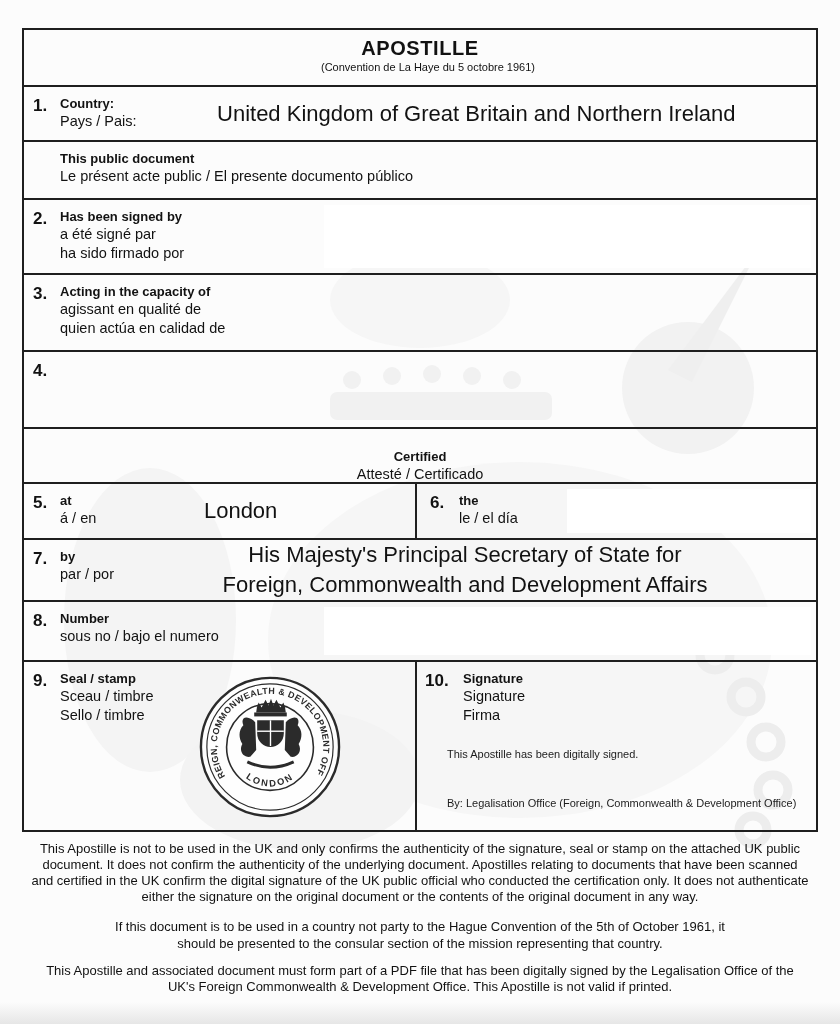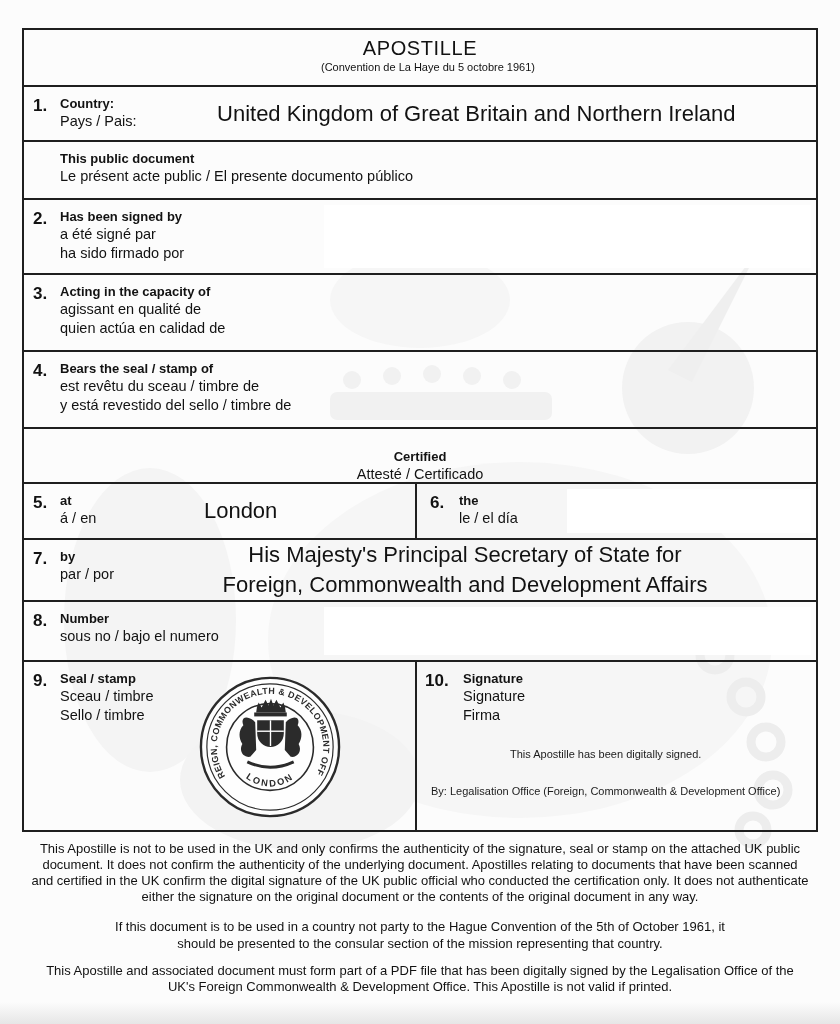--- a/index.html
+++ b/index.html
@@ -21,28 +21,28 @@
     border:2px solid #1f1f1f;
   }
   .row { display:flex; position:relative; border-top:2px solid #1f1f1f; }
   .row.first { border-top:none; }
   .num { width:36px; padding-left:9px; padding-top:9px; font-weight:700; font-size:17px; flex:none; }
   .labels { padding-top:9px; flex:none; }
   .label { font-weight:700; font-size:13px; line-height:1.25; }
   .sub { font-size:14.5px; line-height:1.32; }
   .value-center { flex:1; display:flex; align-items:center; justify-content:center; font-size:22px; text-align:center; line-height:1.35; }
   .head-cell { flex:1; text-align:center; padding-top:7px; }
-  .doc-title { font-weight:400; font-size:20px; letter-spacing:0.6px; }
+  .doc-title { font-weight:700; font-size:20px; letter-spacing:0.6px; }
   .doc-subtitle { font-size:11px; margin-top:1px;margin-left:16px; }
   .cert-cell { flex:1; text-align:center; padding-top:20px; }
   .split-left { width:393px; border-right:2px solid #1f1f1f; display:flex; position:relative; flex:none; }
   .split-right { flex:1; display:flex; position:relative; }
   .blank { position:absolute; background:#ffffff; }
-  .notes { position:absolute; left:14px; top:86px; font-size:11px; line-height:1.2; color:#1c1c1c;text-align:center; }
-  .note2 { margin-top:24px; }
+  .notes { position:absolute; left:30px; top:86px; font-size:11px; line-height:1.2; color:#1c1c1c; }
+  .note2 { margin-top:36px; }
   .seal-wrap { position:absolute; left:172px; top:11px; width:148px; height:148px; }
 
   .footer { position:absolute; left:30px; top:841px; width:780px; z-index:1; text-align:center; }
   .fp { font-size:13px; line-height:1.24; }
   .fp2 { max-width:648px; margin:14px auto 0; }
   .fp3 { max-width:762px; margin:11px auto 0; }
   .fverify { margin-top:32px; font-weight:400; font-size:13.5px; }
 </style>
 </head>
 <body>
@@ -109,25 +109,20 @@
       <div class="num">3.</div>
       <div class="labels">
         <div class="label">Acting in the capacity of</div>
         <div class="sub">agissant en qualité de</div>
         <div class="sub">quien actúa en calidad de</div>
       </div>
     </div>
 
     <div class="row" style="height:77px">
       <div class="num">4.</div>
-      <div class="labels">
-        <div class="label">Bears the seal / stamp of</div>
-        <div class="sub">est revêtu du sceau / timbre de</div>
-        <div class="sub">y está revestido del sello / timbre de</div>
-      </div>
     </div>
 
     <div class="row" style="height:55px">
       <div class="cert-cell">
         <div class="label">Certified</div>
         <div class="sub">Attesté / Certificado</div>
       </div>
     </div>
 
     <div class="row" style="height:56px">

